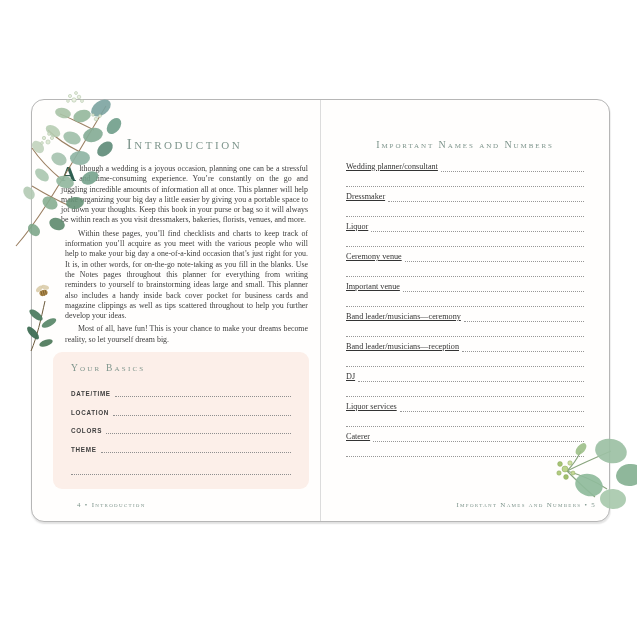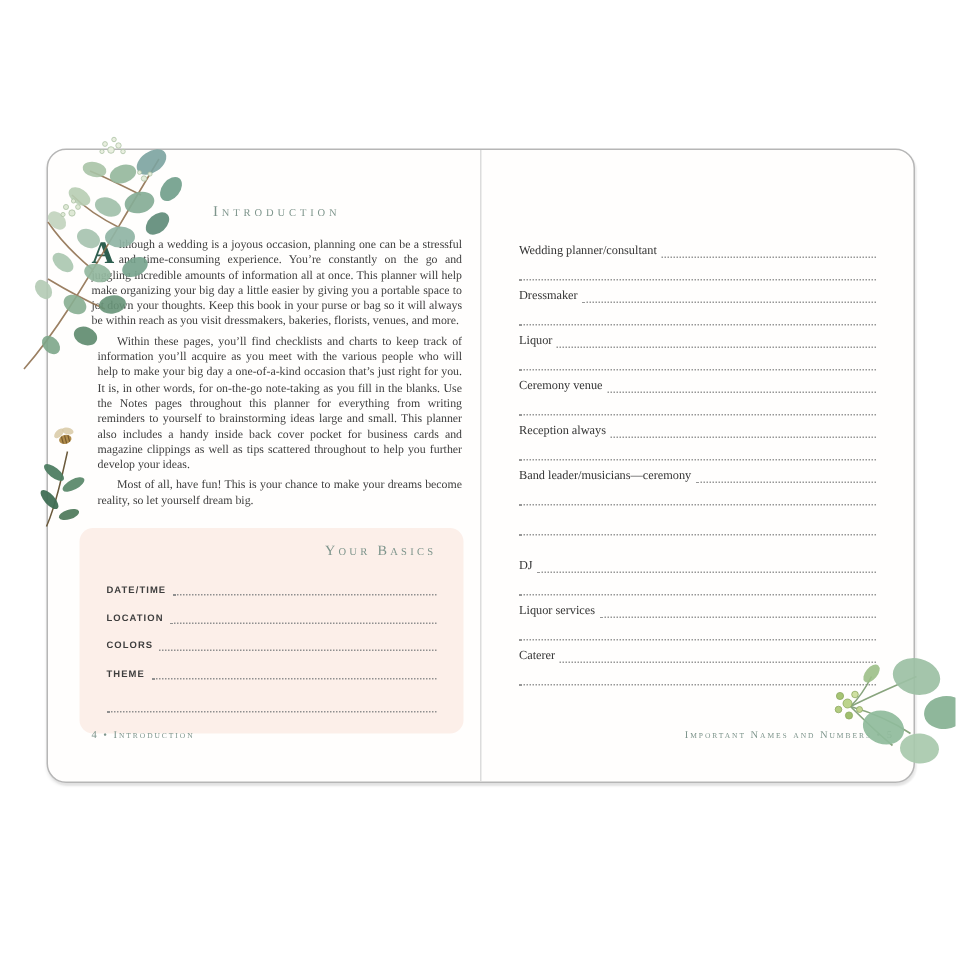--- a/index.html
+++ b/index.html
@@ -12,21 +12,21 @@
     background:#fffefd;border:1px solid #b6b6b6;border-radius:13px;
     box-shadow:0 2px 2px rgba(0,0,0,0.07), 1px 2px 1px rgba(0,0,0,0.05);
   }
   .spine{position:absolute;left:288px;top:0;bottom:0;width:1px;background:#dcdcdc;}
   .page{position:absolute;top:0;height:100%;}
   .page.left{left:0;width:288px;}
   .page.right{left:289px;width:288px;}
 
   .heading{
     font-variant:small-caps;font-weight:normal;letter-spacing:2.6px;
-    color:#7e958c;font-size:10px;text-align:center;margin:0;
+    color:#7e958c;font-size:15px;text-align:center;margin:0;
   }
   .page.left .heading{margin:36px 12px 0 29px;}
   .page.right .heading{margin:39px 20px 0 20px;font-size:10px;letter-spacing:1.9px;}
 
   .bodytext{
     color:#3d3d3d;font-size:7.9px;line-height:10.3px;text-align:justify;
     margin:0 12px 0 29px;
   }
   .bodytext.first{margin-top:11px;}
   .bodytext.indent{text-indent:13px;margin-top:3px;margin-left:33px;}
@@ -35,41 +35,41 @@
     color:#2e5e4f;padding:1px 3px 0 0;
   }
 
   .basics{
     position:absolute;left:21px;top:252px;width:256px;height:137px;
     background:#fcefe9;border-radius:9px;box-sizing:border-box;
     padding:11px 18px 0 18px;
   }
   .basics .heading2{
     font-variant:small-caps;font-weight:normal;letter-spacing:2.2px;
-    color:#7e958c;font-size:9.5px;text-align:right;margin:0 0 14px 0;
+    color:#7e958c;font-size:9.5px;text-align:left;margin:0 0 14px 0;
   }
   .field-row{display:flex;align-items:flex-end;height:10px;margin-bottom:8.5px;}
   .field-label{
     font-family:"Liberation Sans", sans-serif;font-weight:bold;font-size:6.3px;
     letter-spacing:0.7px;color:#3e3e3e;padding-right:4px;white-space:nowrap;
   }
   .write-line{flex:1;border-bottom:1px dotted #8f8f8f;height:9px;}
   .blank-row{margin-top:12px;height:10px;display:flex;}
   .blank-row .write-line{flex:1;}
 
   .entries{position:absolute;left:25px;right:25px;top:62px;}
   .entry{height:30px;}
   .entry-top{display:flex;align-items:flex-end;height:10px;}
-  .entry-label{font-size:8.2px;color:#343434;white-space:nowrap;padding-right:3px;line-height:10px;}
+  .entry-label{font-size:8.2px;color:#343434;white-space:nowrap;padding-right:3px;line-height:10px;text-decoration:underline;}
   .entry-top .write-line{height:10px;border-bottom:1px dotted #979797;}
   .entry-bottom .write-line{display:block;height:14px;border-bottom:1px dotted #979797;}
 
   .folio{
-    position:absolute;bottom:27px;font-variant:small-caps;font-size:7px;
-    letter-spacing:1.3px;color:#7e958c;white-space:nowrap;
+    position:absolute;bottom:12px;font-variant:small-caps;font-size:7px;
+    letter-spacing:1.3px;color:#7e958c;white-space:nowrap;margin-left:16px;
   }
   .left-folio{left:29px;}
   .right-folio{right:13px;}
 
   .deco{position:absolute;pointer-events:none;}
   .deco.tl{left:4px;top:86px;}
   .deco.bee{left:33px;top:282px;}
   .deco.sprig{left:21px;top:299px;}
   .deco.br{left:551px;top:427px;}
 </style>
@@ -111,20 +111,21 @@
         </div>
       <div class="blank-row">
         <span class="write-line"></span>
       </div>
     </div>
 
     <footer class="folio left-folio">4 • Introduction</footer>
   </section>
 
   <section class="page right">
+    <h1 class="heading">Important Names and Numbers</h1>
     <div class="entries">
 
         <div class="entry">
           <div class="entry-top">
             <span class="entry-label">Wedding planner/consultant</span>
             <span class="write-line"></span>
           </div>
           <div class="entry-bottom">
             <span class="write-line"></span>
           </div>
@@ -155,40 +156,44 @@
             <span class="entry-label">Ceremony venue</span>
             <span class="write-line"></span>
           </div>
           <div class="entry-bottom">
             <span class="write-line"></span>
           </div>
         </div>
 
         <div class="entry">
           <div class="entry-top">
-            <span class="entry-label">Reception always</span>
+            <span class="entry-label">Important venue</span>
             <span class="write-line"></span>
           </div>
           <div class="entry-bottom">
             <span class="write-line"></span>
           </div>
         </div>
 
 
         <div class="entry">
           <div class="entry-top">
             <span class="entry-label">Band leader/musicians—ceremony</span>
             <span class="write-line"></span>
           </div>
           <div class="entry-bottom">
             <span class="write-line"></span>
           </div>
         </div>
 
         <div class="entry">
+          <div class="entry-top">
+            <span class="entry-label">Band leader/musicians—reception</span>
+            <span class="write-line"></span>
+          </div>
           <div class="entry-bottom">
             <span class="write-line"></span>
           </div>
         </div>
 
         <div class="entry">
           <div class="entry-top">
             <span class="entry-label">DJ</span>
             <span class="write-line"></span>
           </div>

